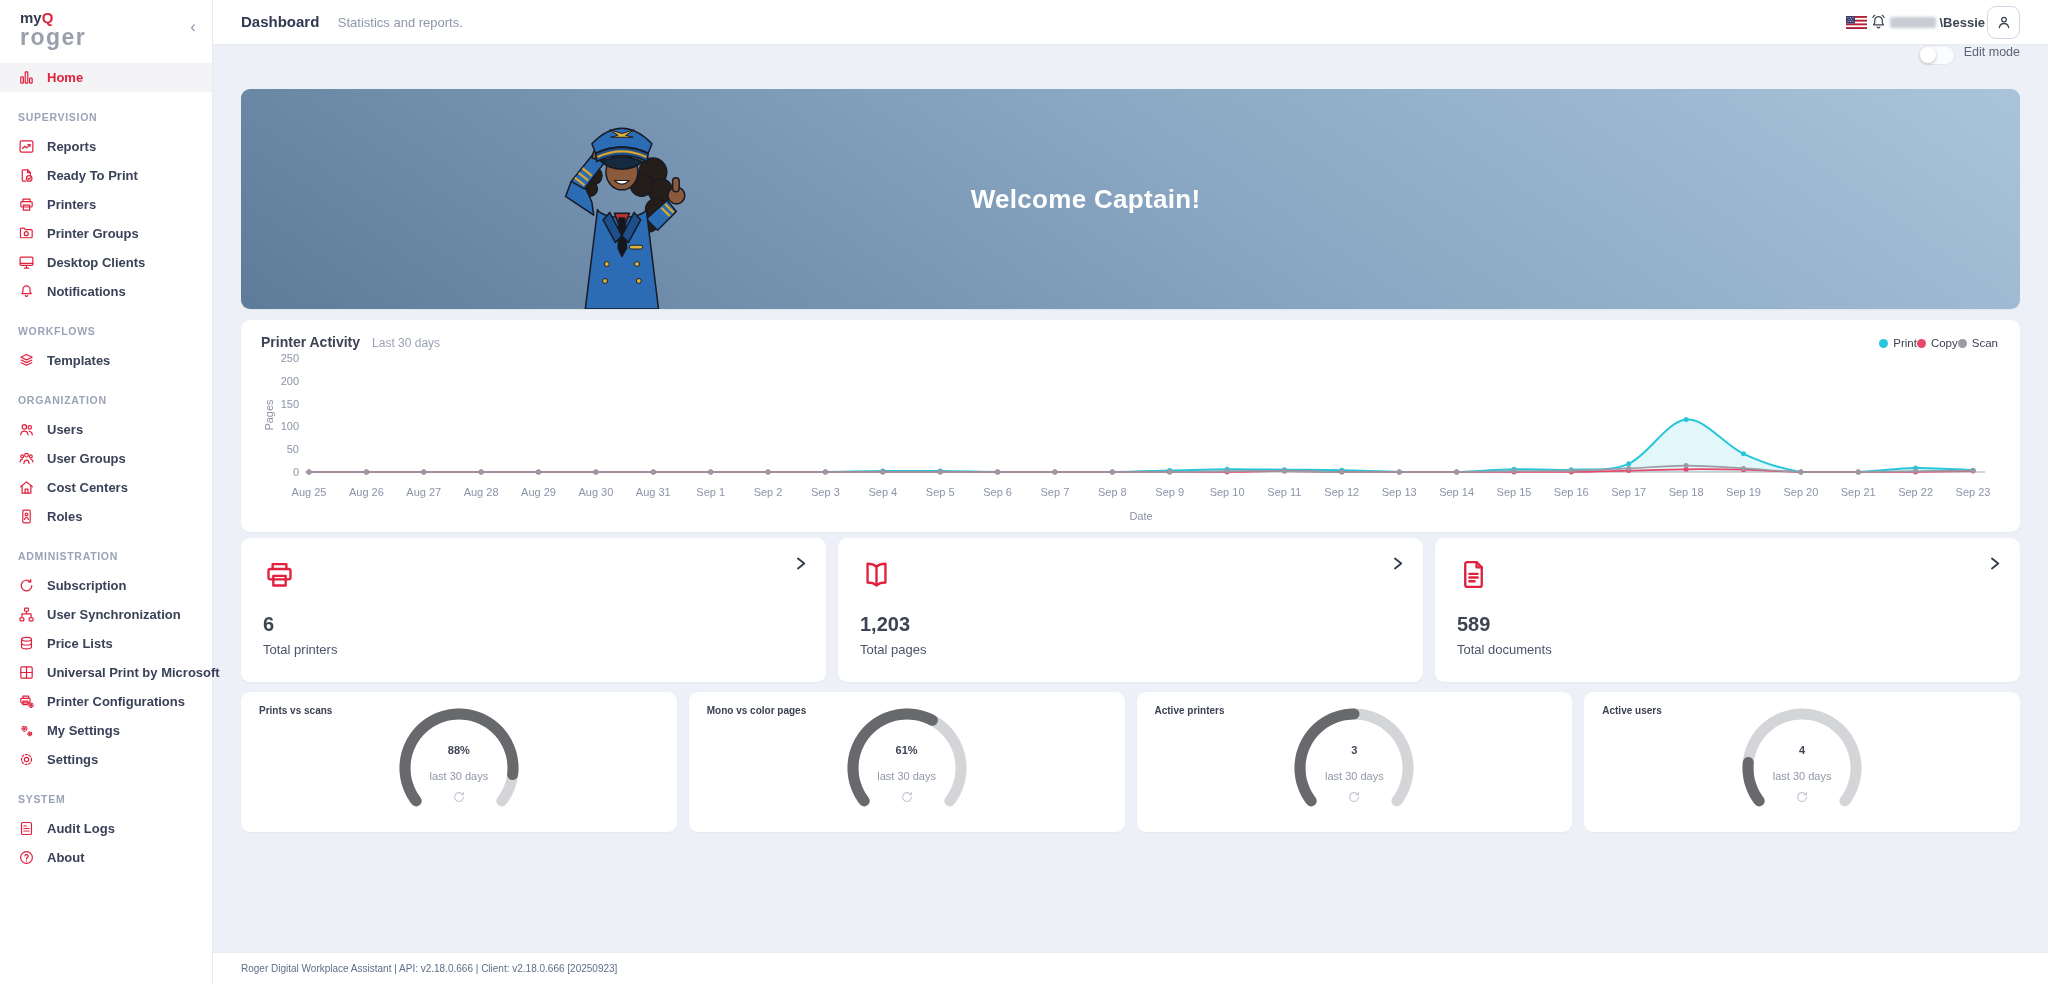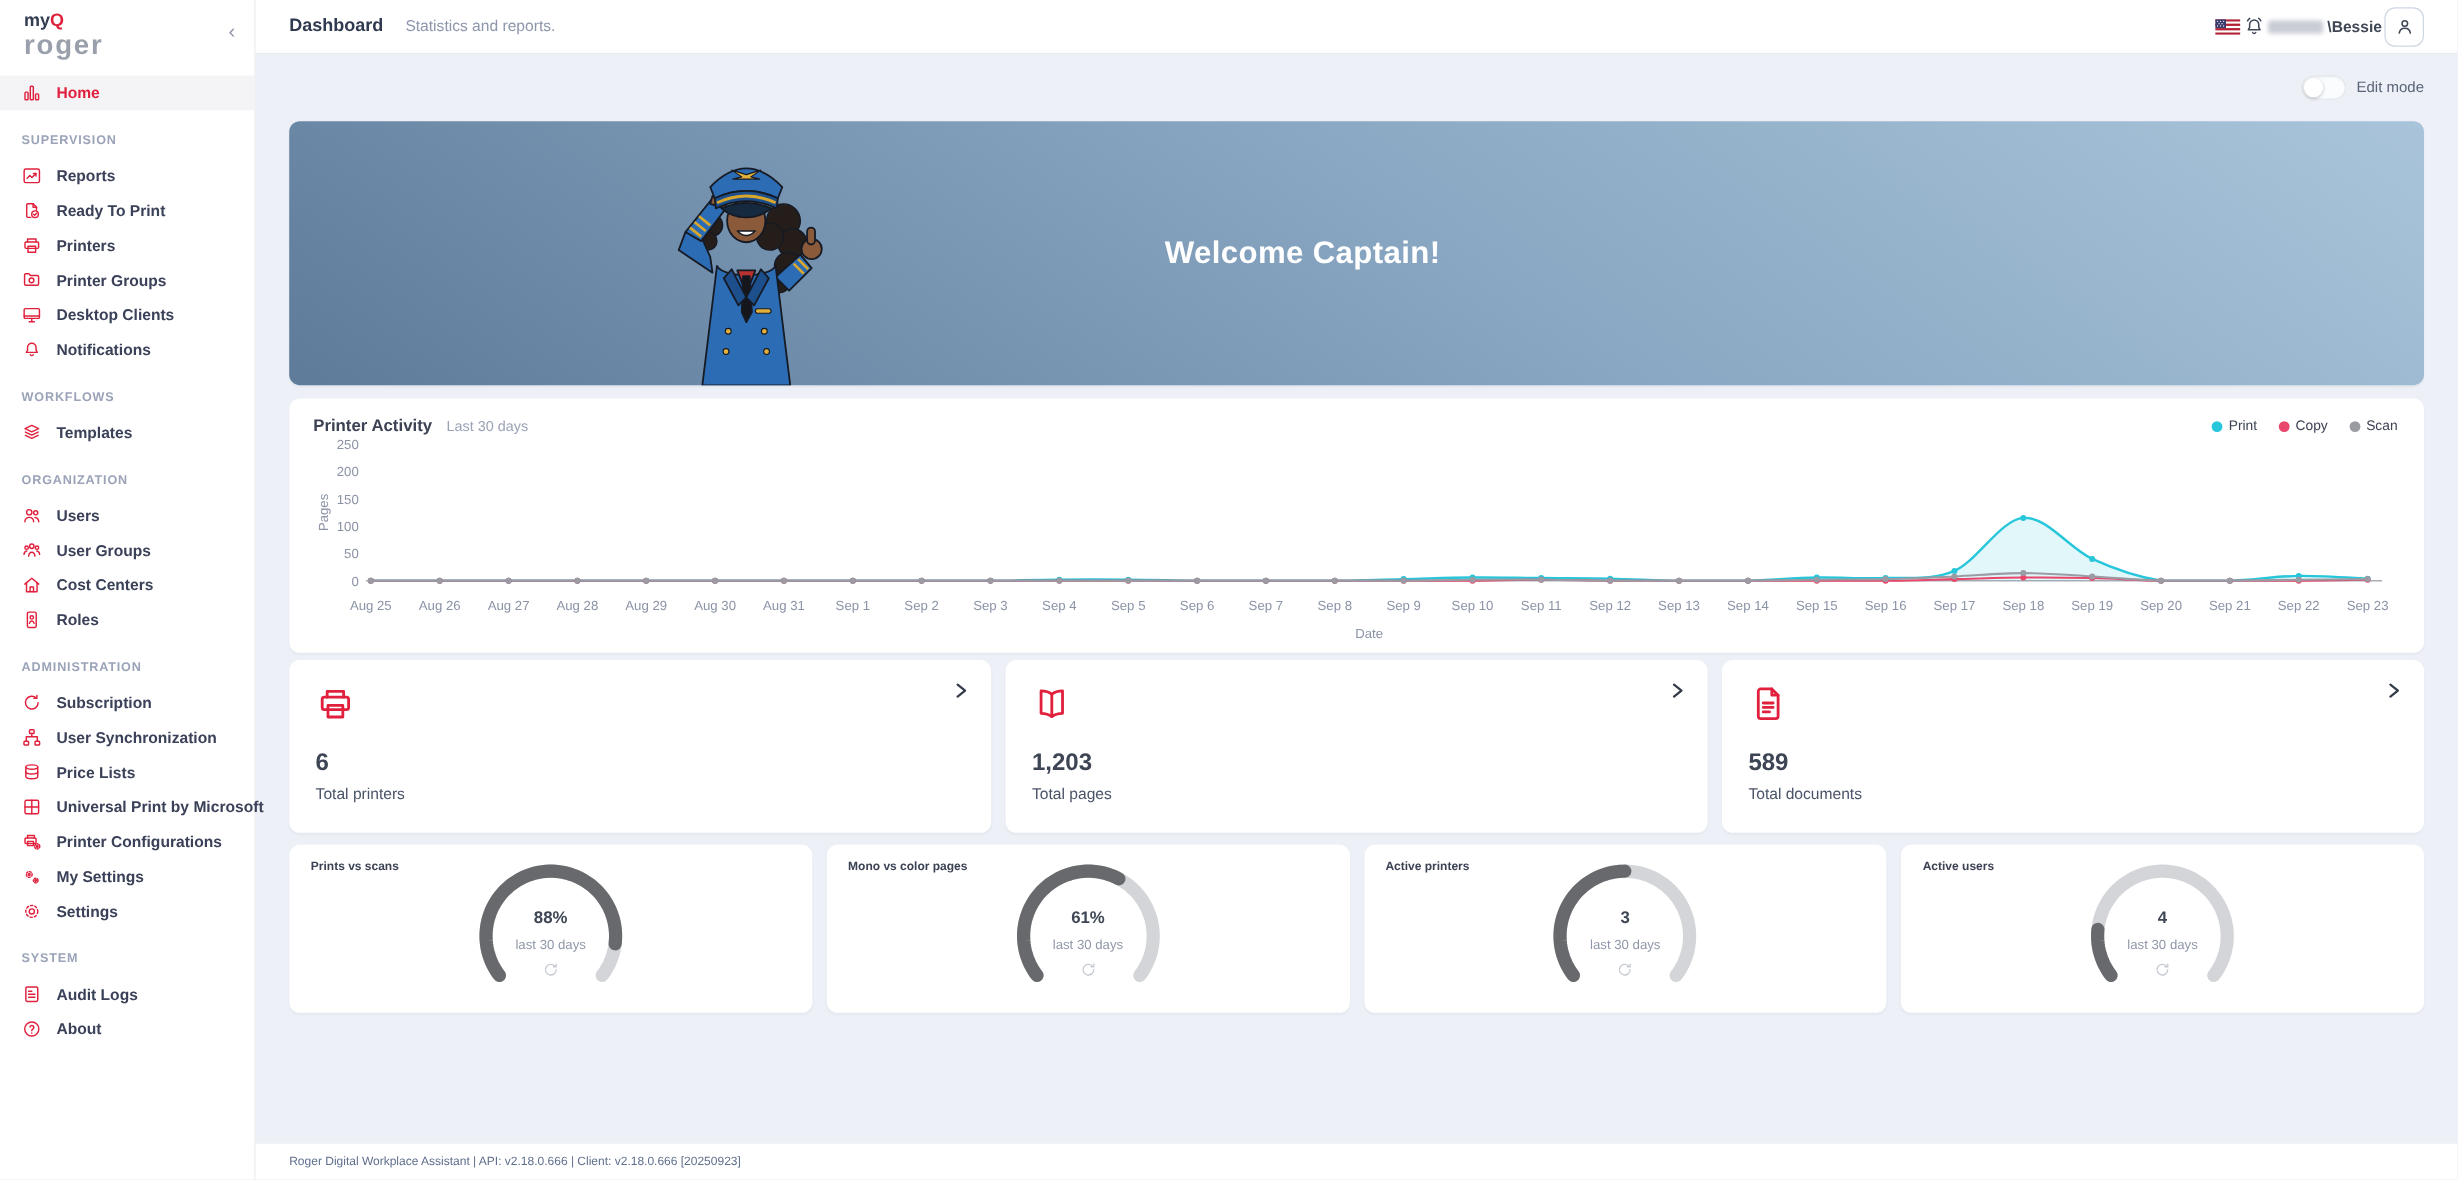--- a/index.html
+++ b/index.html
@@ -30,57 +30,57 @@
   .tb-right{display:flex;align-items:center;gap:2px}
   .tb-icn{width:19px;height:19px;color:#3f4654;display:inline-flex}
   .tb-icn svg{width:100%;height:100%}
   .flag-icn{width:21px;height:13px;display:inline-flex}
   .username{font-size:13px;font-weight:600;color:#3f4654;display:flex;align-items:center}
   .blur-block{display:inline-block;width:46px;height:11px;background:#c9ccd4;border-radius:2px;filter:blur(1.6px);margin-right:3px}
   .user-btn{width:33px;height:33px;border:1px solid #cfd7e3;border-radius:9px;display:flex;align-items:center;justify-content:center;background:#fff;cursor:pointer}
   .user-btn svg{width:18px;height:18px;color:#3f4654}
 
   .content{flex:1;padding:0 28px;overflow:hidden}
-  .edit-row{height:56px;display:flex;align-items:center;justify-content:flex-end;gap:9px}
+  .edit-row{height:44px;display:flex;justify-content:flex-end;gap:9px}
   .toggle{width:37px;height:20px;border:1px solid #e2e6ed;border-radius:10px;background:#fbfcfd;position:relative;cursor:pointer;box-shadow:inset 0 1px 2px rgba(0,0,0,.03)}
   .knob{position:absolute;left:1px;top:1px;width:16px;height:16px;border-radius:50%;background:#fff;box-shadow:0 1px 3px rgba(0,0,0,.25)}
   .edit-label{font-size:12.5px;color:#5a6378}
 
   
   .banner{height:220px;border-radius:9px;background:linear-gradient(215deg,#a9c4da 0%,#8aa8c3 45%,#5e7c9a 100%);position:relative;overflow:hidden;margin-bottom:11px;box-shadow:0 1px 2px rgba(20,30,60,.06)}
   .captain{position:absolute;left:287px;bottom:-2px;height:216px}
   .welcome{position:absolute;left:0;right:90px;top:50%;transform:translateY(-50%);text-align:center;color:#fff;font-size:26px;font-weight:700;letter-spacing:.3px}
 
   
   .card{background:#fff;border-radius:9px;box-shadow:0 1px 2px rgba(20,30,60,.04)}
   .chart-card{height:212px;position:relative;margin-bottom:6px;padding:14px 20px 0}
   .chart-head{display:flex;align-items:baseline;gap:12px}
   .chart-title{font-size:14px;font-weight:700;color:#3c4254}
   .chart-sub{font-size:12px;color:#9aa2b5}
-  .legend{position:absolute;right:22px;top:17px;display:flex;gap:18px;align-items:flex-end}
+  .legend{position:absolute;right:22px;top:17px;display:flex;align-items:flex-end}
   .legend-item{display:flex;align-items:center;gap:5px;font-size:11.5px;color:#3c4254}
   .legend-dot{width:9px;height:9px;border-radius:50%;display:inline-block}
   #activity-chart{width:1740px;height:192px;display:block;margin-top:-8px}
   .ax{fill:#8b93a6;font-size:11px}
 
   .stats-row{display:flex;gap:12px;margin-bottom:10px}
   .stat-card{flex:1;height:144px;position:relative;padding:20px 22px;cursor:pointer}
   .stat-icn{width:33px;height:33px;color:#e0203c;display:block}
   .stat-icn svg{width:100%;height:100%}
   .stat-chevron{position:absolute;right:18px;top:18px;width:15px;height:15px;color:#333b49;cursor:pointer}
   .stat-chevron svg{width:100%;height:100%}
   .stat-value{font-size:20px;font-weight:700;color:#3d4453;margin-top:22px}
   .stat-label{font-size:13px;color:#4a5468;margin-top:6px}
 
   .gauges-row{display:flex;gap:12px}
   .gauge-card{flex:1;height:140px;padding:13px 18px 0;position:relative}
   .gauge-title{font-size:10px;font-weight:700;color:#3c4254}
   .gauge-wrap{position:relative;width:140px;margin:-8px auto 0;height:100px}
   .gauge-svg{width:140px;height:100px;display:block}
-  .gauge-value{position:absolute;left:0;right:0;top:36px;text-align:center;font-size:14px;font-weight:600;color:#3f4654}
+  .gauge-value{position:absolute;left:0;right:0;top:36px;text-align:center;font-size:11px;font-weight:600;color:#3f4654}
   .gauge-sub{position:absolute;left:0;right:0;top:62px;text-align:center;font-size:11px;color:#8f97a8}
   .gauge-refresh{position:absolute;left:0;right:0;top:81px;text-align:center;color:#c6cad2;cursor:pointer}
 
   .footer{height:31px;background:#fff;border-top:1px solid #e8ebf1;display:flex;align-items:center;padding:0 28px;font-size:10px;color:#5f6e8c;flex:none}
 </style>
 </head>
 <body>
 
 <div class="app">
 

